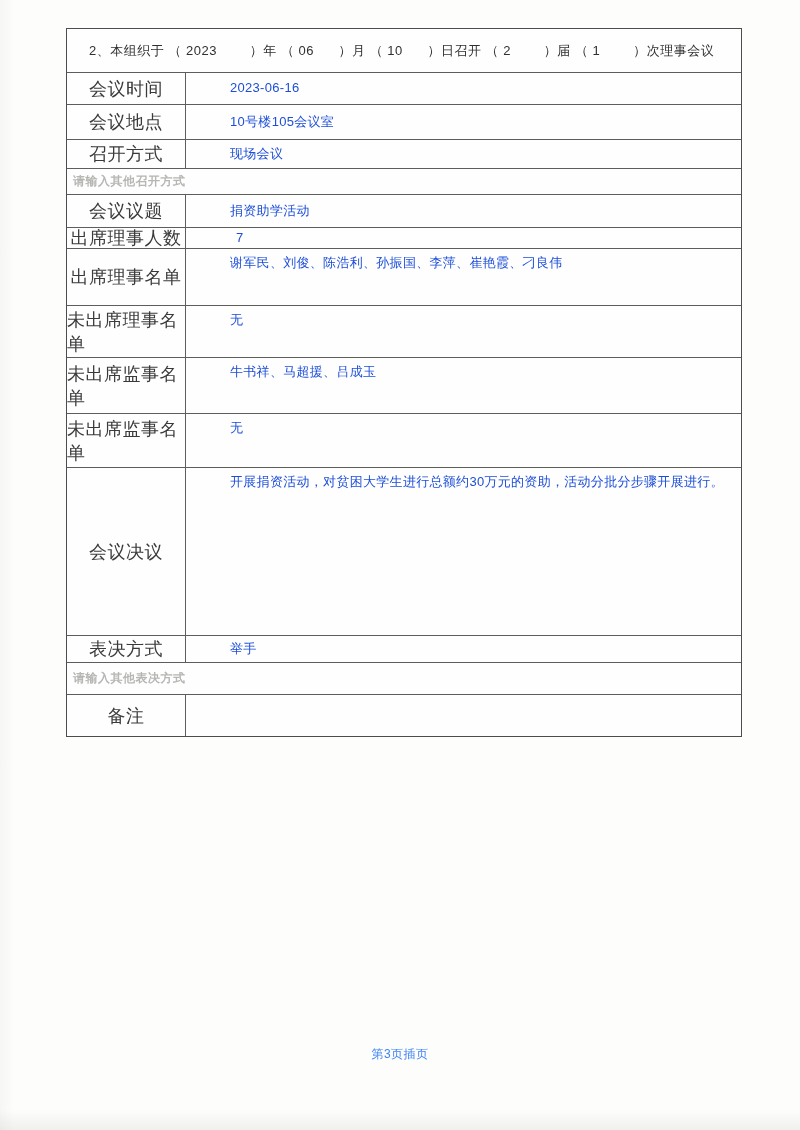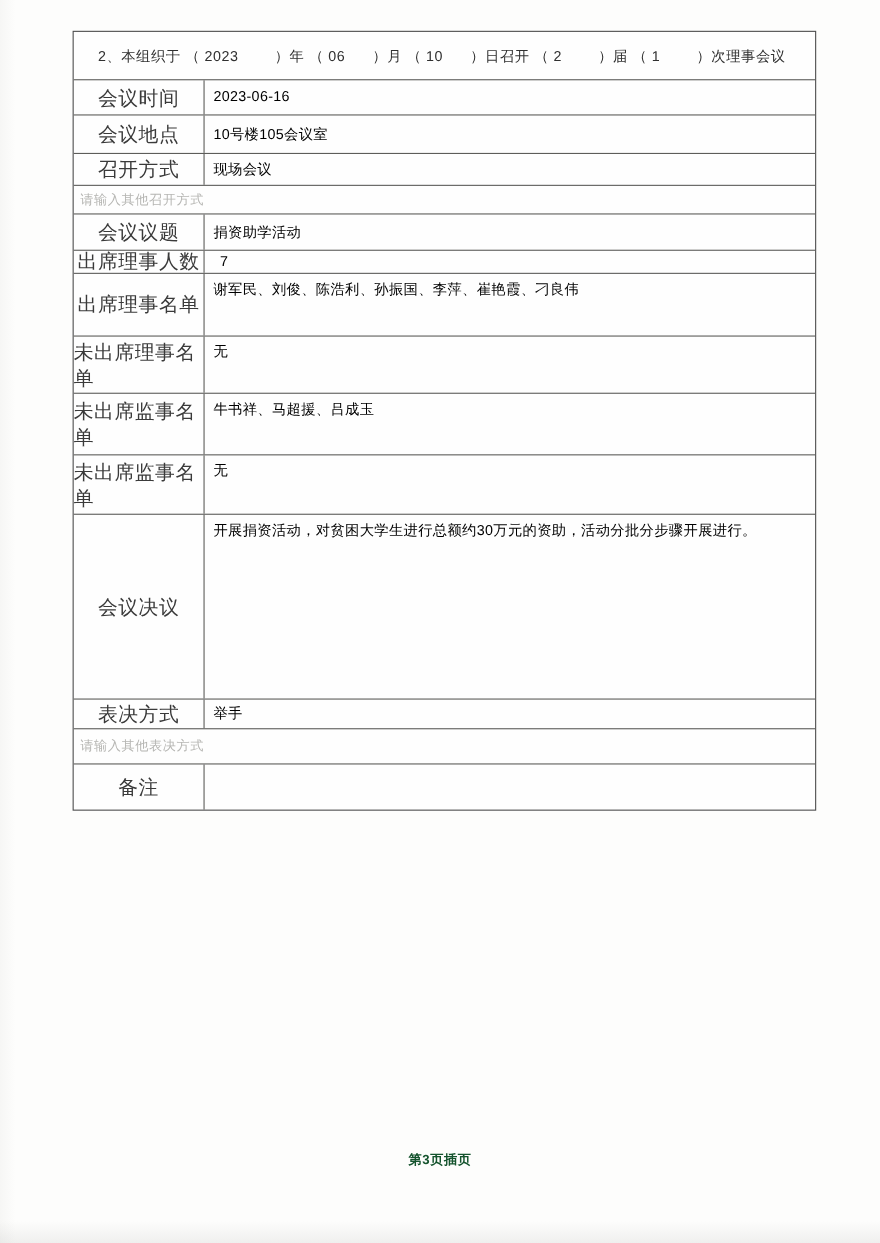--- a/index.html
+++ b/index.html
@@ -78,48 +78,49 @@
     color: #3a3a3a;
     letter-spacing: 0.5px;
   }
   .value-cell {
     flex: 1;
     box-sizing: border-box;
     display: flex;
     align-items: center;
     padding: 0 12px 0 8px;
     font-size: 13px;
-    color: #000000;
+    color: #1d4ed8;
     line-height: 1.45;
     letter-spacing: 0.3px;
+    margin-left: 36px;
   }
   .row.top-align .value-cell {
     align-items: flex-start;
     padding-top: 5px;
   }
   .ph-row {
     display: flex;
     align-items: center;
     box-sizing: border-box;
     border-bottom: 1px solid #5d5d5a;
     padding-left: 6px;
     font-size: 12px;
     color: #b6b6b3;
     letter-spacing: 0.5px;
+    font-weight: bold;
   }
   .footer {
     position: absolute;
     left: 0;
     top: 1046px;
     width: 100%;
     text-align: center;
     font-size: 12px;
-    color: #14532d;
-    letter-spacing: 0.5px;
-    font-weight: bold;
+    color: #3b82f6;
+    letter-spacing: 0.5px;
   }
 </style>
 </head>
 <body>
 
 <div class="page">
 
   <div class="form-table">
 
     <div class="header-row" style="height:44px;">

